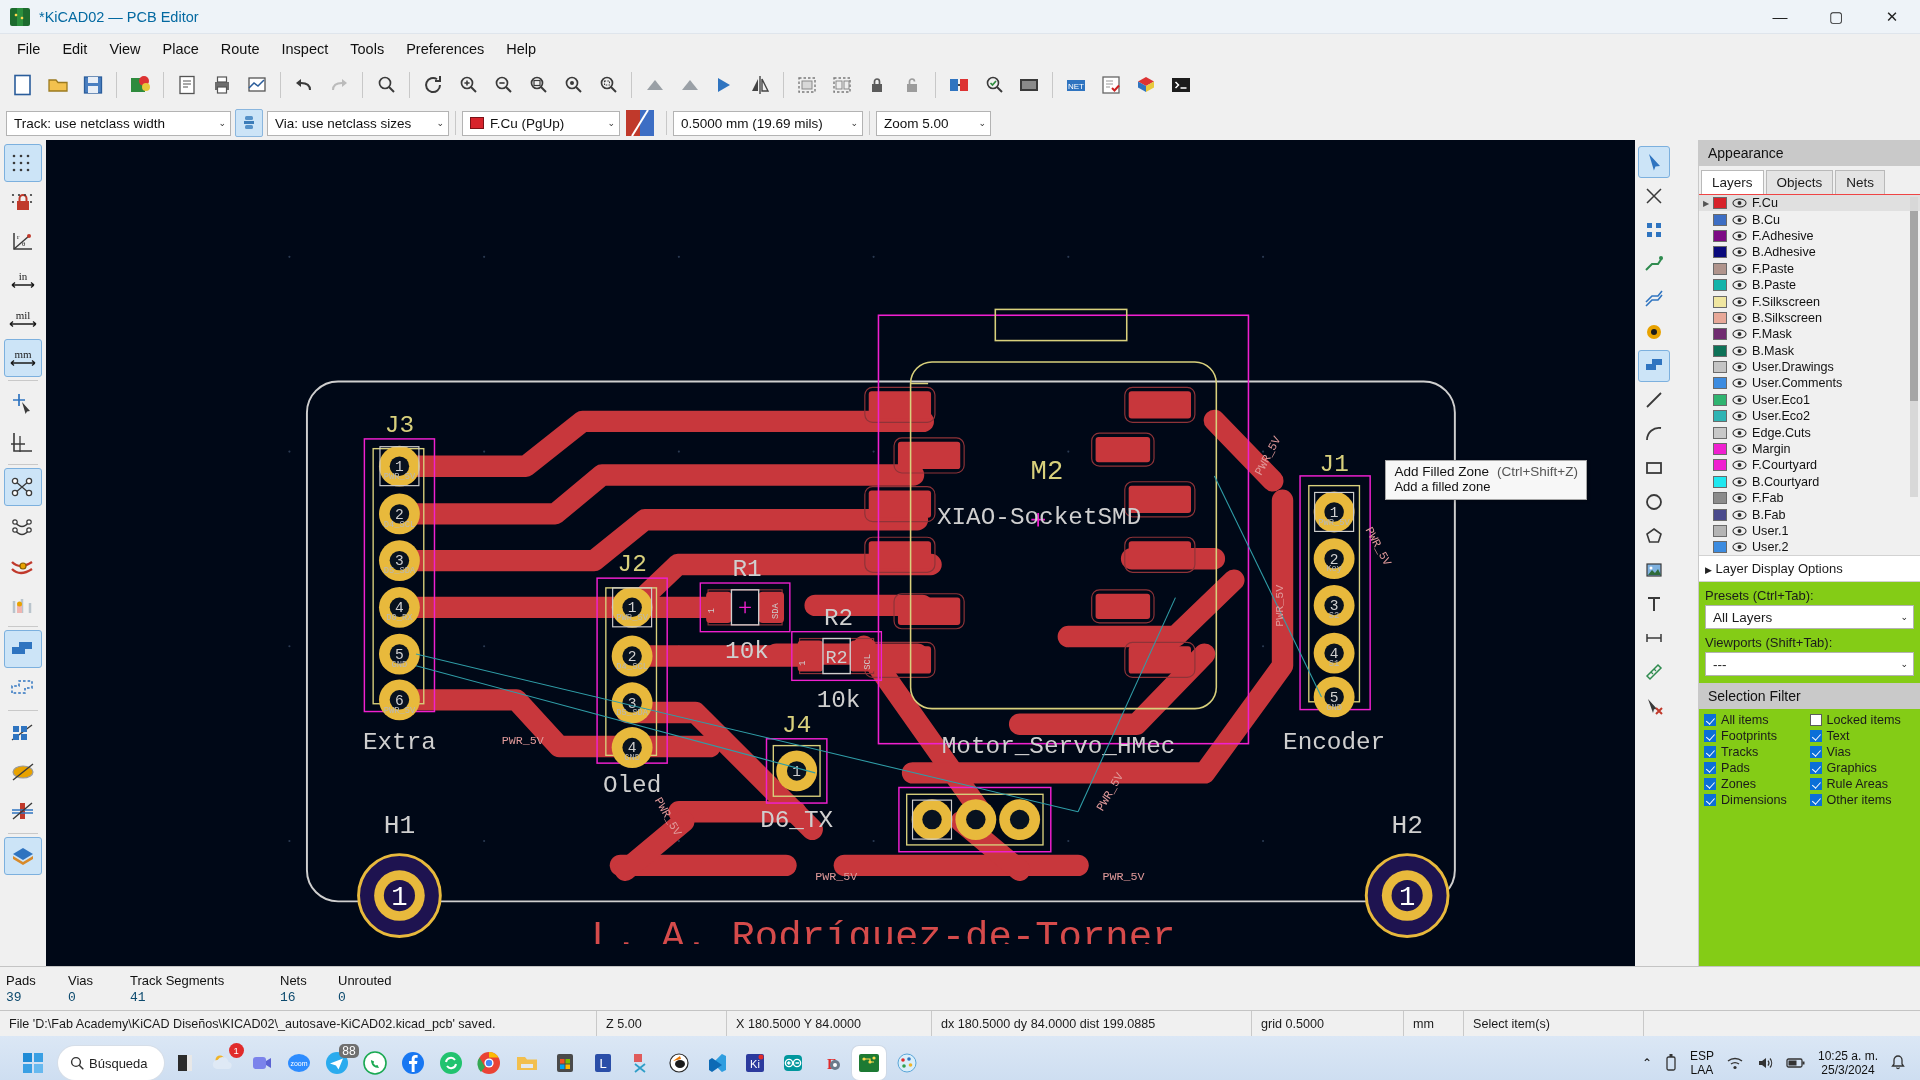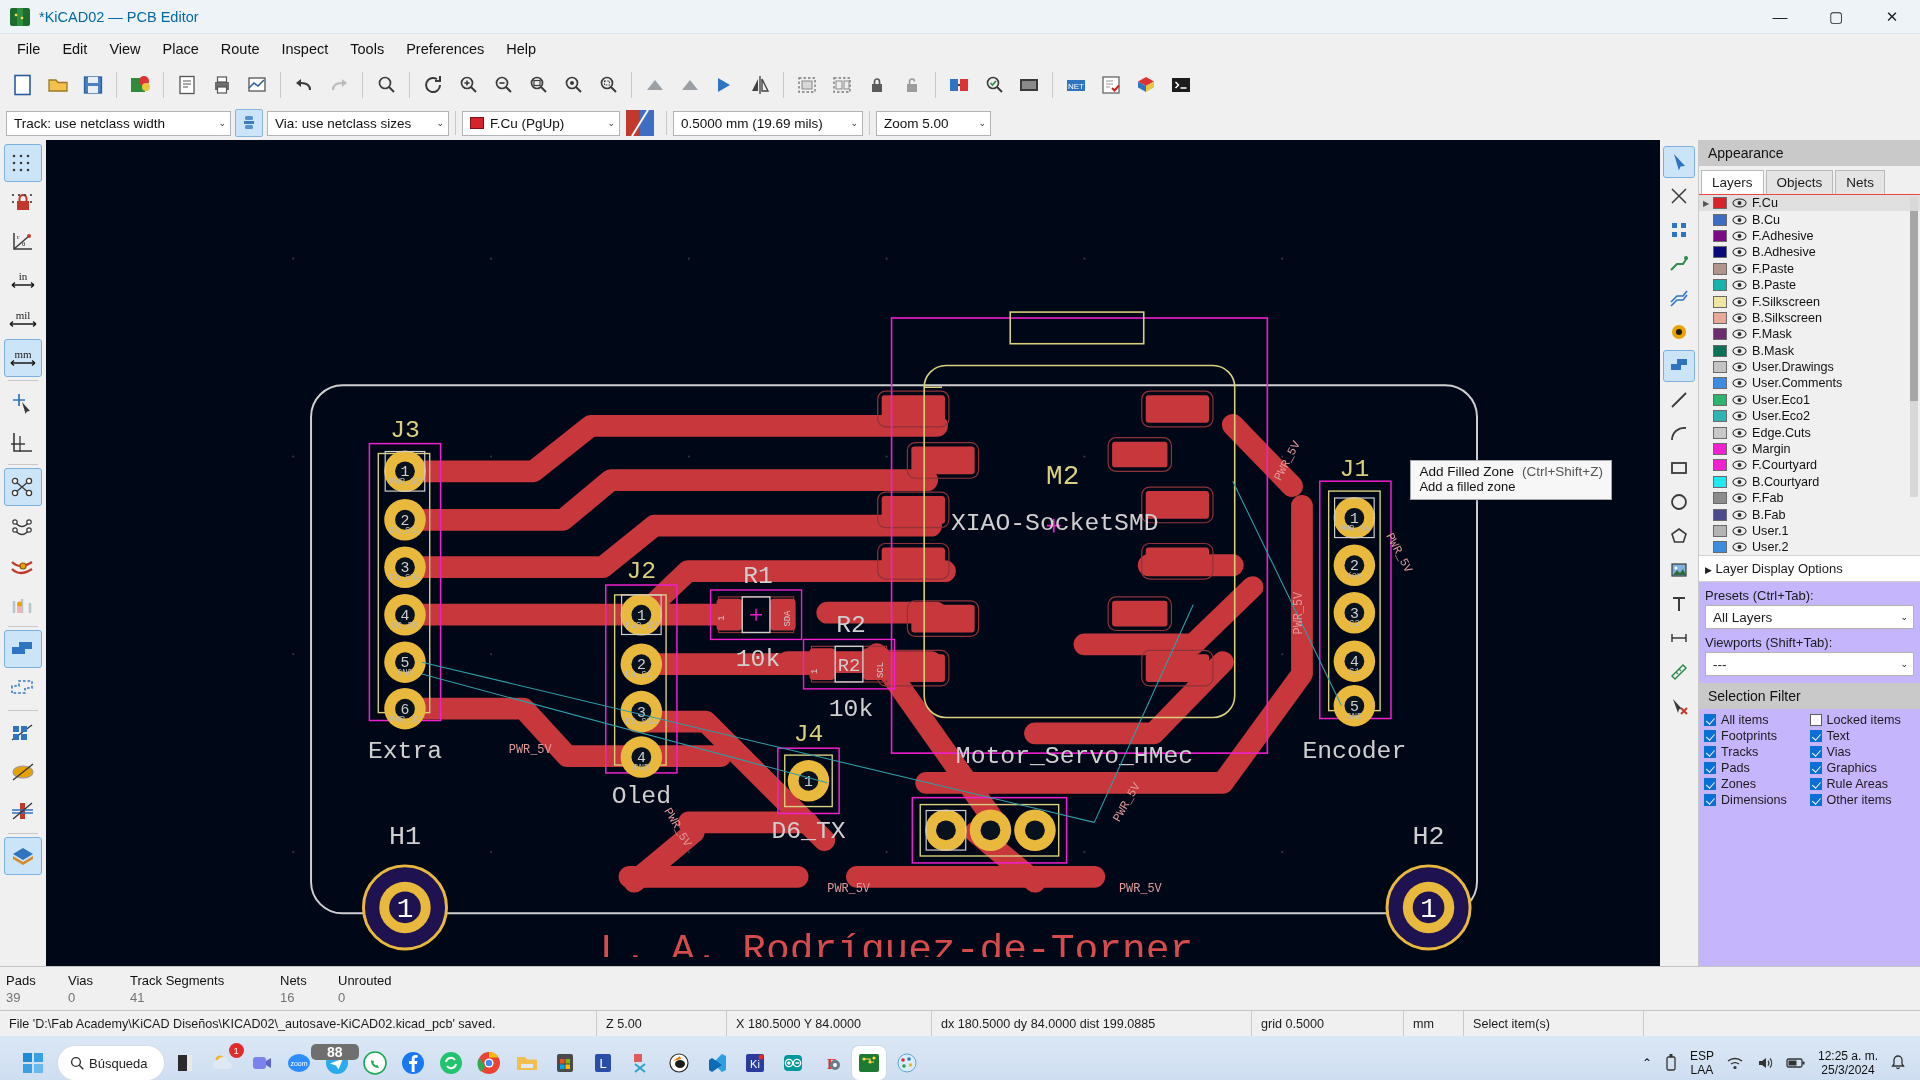--- a/index.html
+++ b/index.html
@@ -42,21 +42,21 @@
   .ltool.on{background:#cce4f7;border:1px solid #7cb0de;}
   .lsep{width:30px;height:1px;background:#c9c9c9;margin:2px 0;}
   
   #canvaswrap{flex:1;position:relative;background:#000817;overflow:hidden;}
   #pcb{position:absolute;inset:0;}
   
   #righttools{width:38px;background:#f0f0f0;display:flex;flex-direction:column;align-items:center;padding-top:6px;gap:2px;}
   .rtool{width:32px;height:32px;display:flex;align-items:center;justify-content:center;border-radius:3px;}
   .rtool.on{background:#cce4f7;border:1px solid #7cb0de;}
   
-  #appearance{width:222px;background:#c4b5fd;border-left:1px solid #c9c9c9;display:flex;flex-direction:column;}
+  #appearance{width:222px;background:#84cc16;border-left:1px solid #c9c9c9;display:flex;flex-direction:column;margin-left:25px;}
   .panelhdr{background:#c9c9c9;padding:5px 9px;font-size:14px;color:#111;}
   .tabs{display:flex;padding:4px 0 0 2px;border-bottom:1px solid #ef4444;background:#f0f0f0;}
   .tab{padding:4px 10px;font-size:13.5px;border:1px solid #b9b9b9;border-bottom:none;background:#e4e4e4;margin-right:2px;}
   .tab.sel{background:#fff;font-weight:normal;}
   #layerlist{flex:0 0 360px;overflow:hidden;background:#f0f0f0;position:relative;}
   .lrow{display:flex;align-items:center;height:16.4px;padding-left:4px;font-size:12.6px;color:#111;}
   .lrow.sel{background:#e0e0e0;}
   .lrow .tri{width:10px;font-size:8px;color:#555;}
   .sw{width:14px;height:12px;border:1px solid #6a6a6a;margin-right:5px;flex:none;}
   .eye{width:15px;height:12px;margin-right:5px;flex:none;}
@@ -74,21 +74,21 @@
   .cb i.ck:after{content:"";position:absolute;left:3px;top:0.5px;width:3.5px;height:7px;border:solid #fff;border-width:0 1.6px 1.6px 0;transform:rotate(42deg);}
   
   #tooltip{position:absolute;background:#f7f7f7;border:1px solid #a6a6a6;padding:3px 8px 5px 8px;
     font-size:13.5px;color:#111;box-shadow:1px 1px 3px rgba(0,0,0,.2);white-space:nowrap;z-index:40;}
   #tooltip .k{color:#555;margin-left:8px;}
   #tooltip .d{font-size:13px;}
   
   #stats{height:44px;background:#f0f0f0;border-top:1px solid #c4c4c4;display:flex;align-items:center;padding-left:6px;font-size:13px;}
   .statcol{display:flex;flex-direction:column;justify-content:center;}
   .statcol .h{color:#111;}
-  .statcol .v{color:#737373;margin-top:2px;}
+  .statcol .v{color:#0c4a6e;margin-top:2px;font-family:Liberation Mono, monospace;}
   #statusbar{height:26px;background:#f0f0f0;border-top:1px solid #c4c4c4;display:flex;align-items:center;font-size:12.6px;}
   #statusbar .cell{padding:0 9px;height:100%;display:flex;align-items:center;border-right:1px solid #c9c9c9;white-space:nowrap;}
   
   #taskbar{height:54px;background:linear-gradient(180deg,#dbe7f5,#cbdcf0);display:flex;align-items:center;padding:0 8px;}
   #tbleft{display:flex;align-items:center;gap:4px;margin-left:8px;}
   .tbicon{width:34px;height:34px;border-radius:7px;display:flex;align-items:center;justify-content:center;position:relative;font-size:15px;color:#fff;}
   .tbicon.run:after{content:"";position:absolute;bottom:-6px;left:50%;transform:translateX(-50%);
      width:5px;height:5px;border-radius:50%;background:#7a7a7a;}
   .tbicon.act{background:#fff;box-shadow:0 0 0 1px #cfd9e6;}
   .tbicon.act:after{content:"";position:absolute;bottom:-6px;left:50%;transform:translateX(-50%);
@@ -1291,21 +1291,21 @@
       <svg width="24" height="24">
           <ellipse cx="12" cy="12" rx="11" ry="9" fill="#2d8cff"></ellipse>
           <text x="12" y="15" font-size="7" fill="#fff" text-anchor="middle" font-family="Liberation Sans">zoom</text>
         </svg>
       </div>
     <div class="tbicon run">
       <svg width="24" height="24">
           <circle cx="12" cy="12" r="11" fill="#2aabee"></circle>
           <path d="M5 12.5l13-5-4.5 11-2.5-4z" fill="#fff"></path>
         </svg>
-      <div style="position:absolute;top:-2px;right:-5px;background:#6f6f6f;color:#fff;border-radius:5px;padding:0 16px;font-size:14px;font-weight:bold;">88</div>
+      <div style="position:absolute;top:-2px;right:-5px;background:#6f6f6f;color:#fff;border-radius:5px;padding:0 3px;font-size:12px;">88</div>
       </div>
     <div class="tbicon run">
       <svg width="24" height="24">
           <circle cx="12" cy="12" r="11" fill="#fff" stroke="#1aa952" stroke-width="1.6"></circle>
           <path d="M8 9c0 5 3 8 8 8l-1.5-3-2 .6-2-2 .6-2z" fill="#1aa952"></path>
         </svg>
       </div>
     <div class="tbicon">
       <svg width="24" height="24">
           <circle cx="12" cy="12" r="11" fill="#1877f2"></circle>
@@ -1437,21 +1437,21 @@
         </svg>
       </span>
     <span>
       <svg width="20" height="14">
           <rect x="1" y="3" width="15" height="8" rx="1.5" fill="none" stroke="#333" stroke-width="1.3"></rect>
           <rect x="2.5" y="4.5" width="8" height="5" fill="#333"></rect>
           <rect x="16.5" y="5.5" width="2" height="3" fill="#333"></rect>
         </svg>
       </span>
     <div class="tbr">
-      <span>12:25 a. m.</span>
+      <span>10:25 a. m.</span>
       <span>25/3/2024</span>
     </div>
     <span>
       <svg width="16" height="18">
           <path d="M8 2a4 4 0 0 1 4 4v4l1.5 2H2.5L4 10V6a4 4 0 0 1 4-4z" fill="none" stroke="#333" stroke-width="1.3"></path>
           <path d="M6.5 13.5a1.6 1.6 0 0 0 3 0" stroke="#333" stroke-width="1.2" fill="none"></path>
         </svg>
       </span>
   </div>
 </div>

